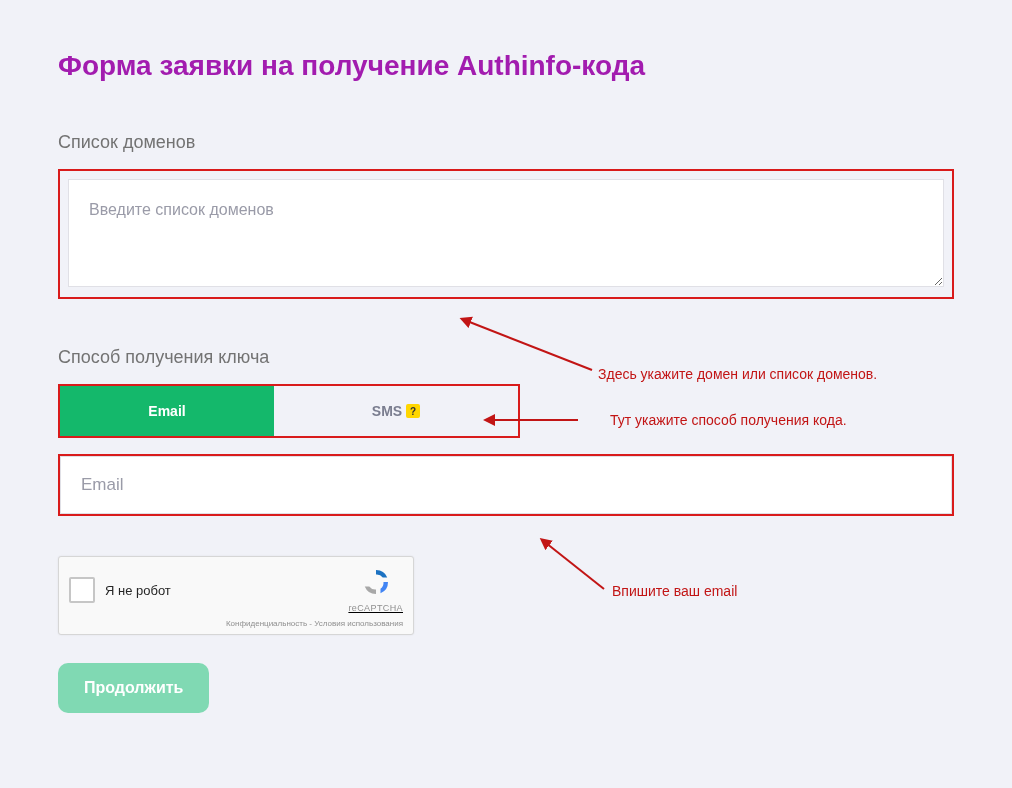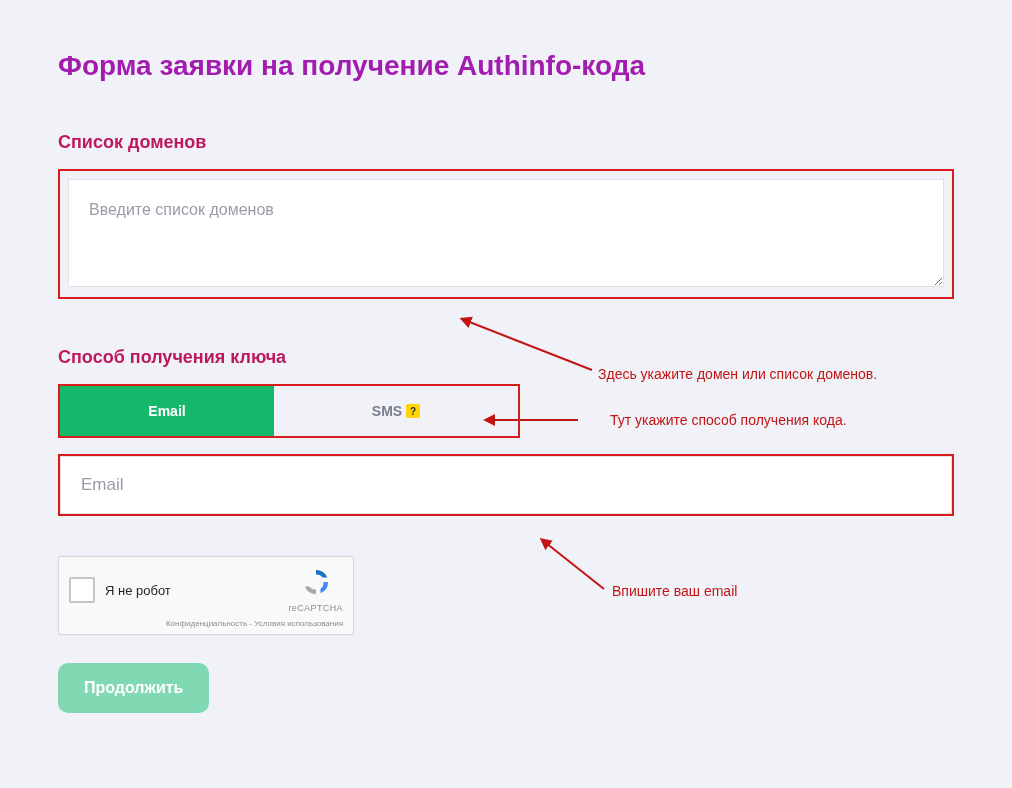--- a/index.html
+++ b/index.html
@@ -15,23 +15,23 @@
       padding: 50px 58px 40px 58px;
       position: relative;
     }
     h1 {
       color: #a21caf;
       font-size: 28px;
       font-weight: 700;
       margin-bottom: 50px;
     }
     .section-label {
-      color: #be185d;
+      color: #737373;
       font-size: 18px;
-      font-weight: 700;
+      font-weight: 400;
       margin-bottom: 16px;
     }
 
     .textarea-wrapper {
       border: 2px solid #d91b1b;
       padding: 8px 8px 6px 8px;
       margin-bottom: 48px;
     }
     textarea {
       width: 100%;
@@ -98,21 +98,21 @@
       border: 1px solid #e0e0e6;
       background: #fff;
       padding: 0 20px;
       font-size: 17px;
       font-family: inherit;
     }
     .text-input::placeholder { color: #9a9ba8; }
 
     .recaptcha {
       display: inline-block;
-      width: 296px;
+      width: 356px;
       border: 1px solid #d6d6d6;
       border-radius: 3px;
       background: #f9f9f9;
       padding: 10px 10px 6px 10px;
       box-shadow: 0 0 2px rgba(0,0,0,0.08);
       margin-bottom: 28px;
     }
     .recaptcha-top {
       display: flex;
       align-items: center;
@@ -121,21 +121,21 @@
     .recaptcha-left { display: flex; align-items: center; }
     .recaptcha-checkbox {
       width: 26px;
       height: 26px;
       border: 2px solid #c6c6c6;
       border-radius: 2px;
       background: #fff;
       margin-right: 10px;
     }
     .recaptcha-label { font-size: 13px; color: #262626; }
-    .recaptcha-right { text-align: center; }
+    .recaptcha-right { text-align: center; text-decoration: underline; }
     .recaptcha-logo {
       width: 32px; height: 30px; margin: 0 auto 2px;
     }
     .recaptcha-brand {
       font-size: 9px; color: #8f8f8f; letter-spacing: 0.4px;
     }
     .recaptcha-terms {
       font-size: 8px; color: #8f8f8f; text-align: right; margin-top: 6px;
     }
 

